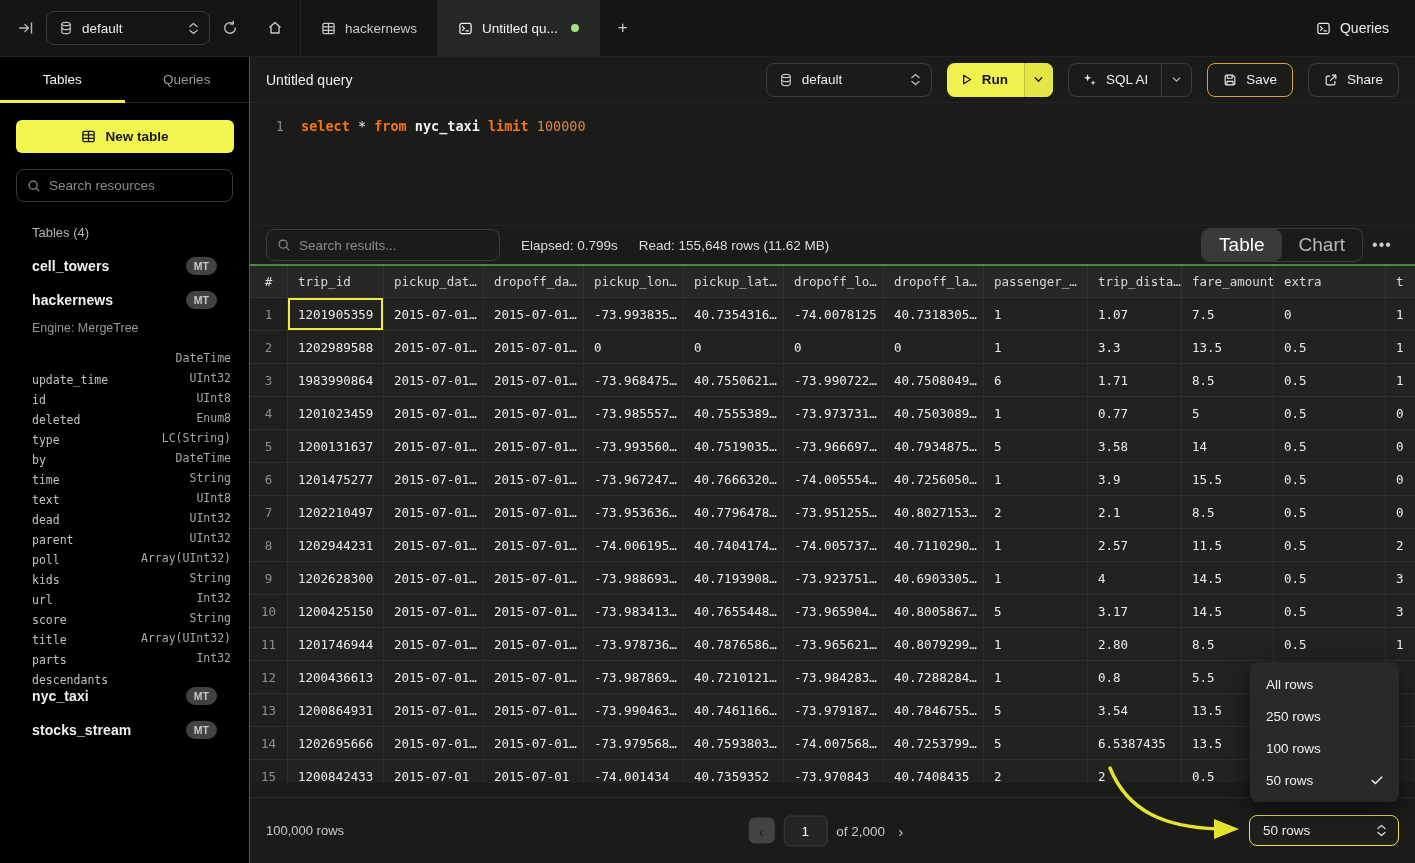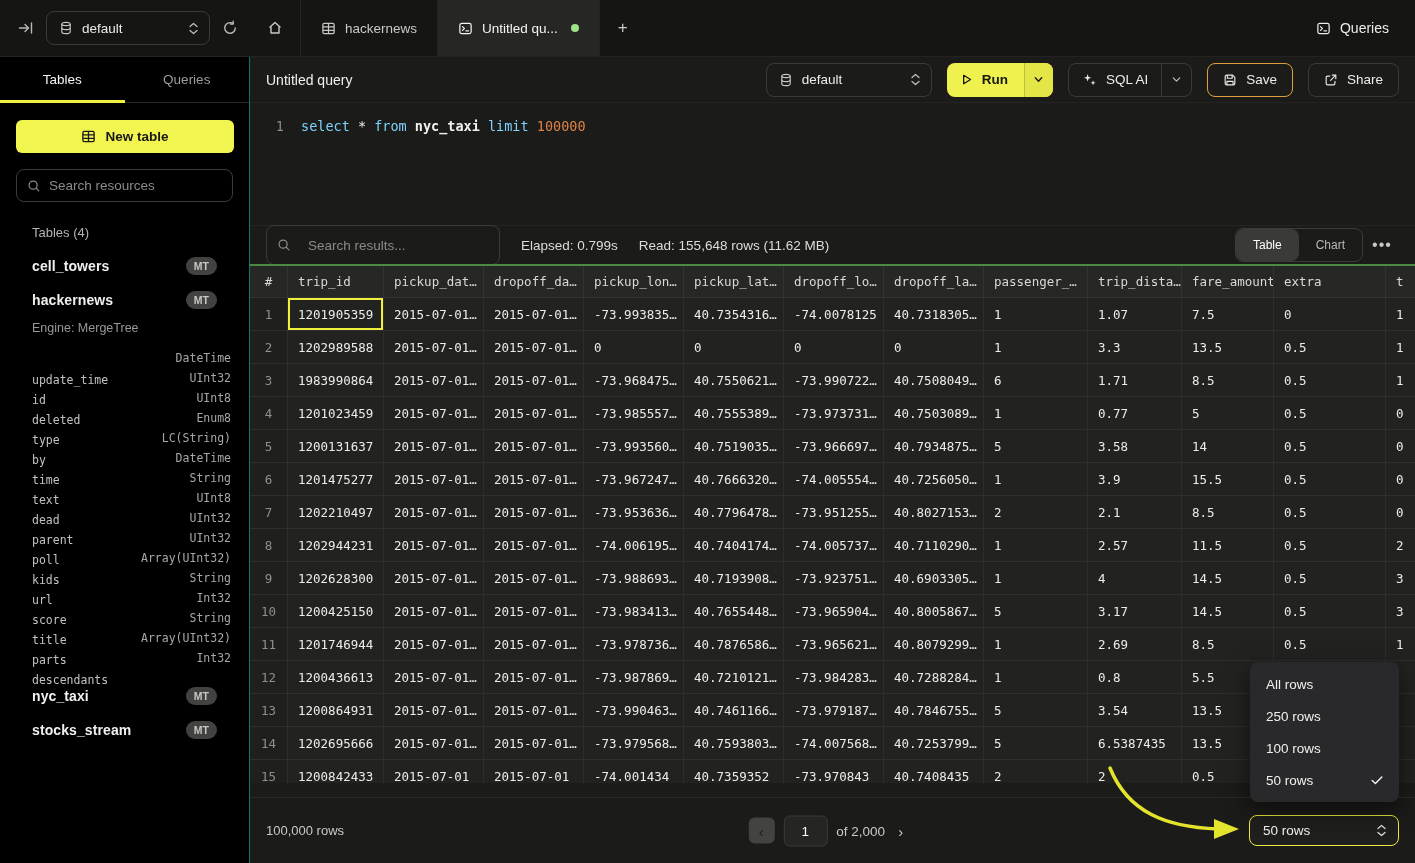--- a/index.html
+++ b/index.html
@@ -58,34 +58,34 @@
   .sqlai-btn { border:1px solid #3b3b39; padding:0; }
   .sqlai-main { display:flex; align-items:center; gap:9px; padding:0 13px; height:100%; }
   .sqlai-caret { width:30px; height:100%; display:flex; align-items:center; justify-content:center; border-left:1px solid #3b3b39; color:#b9b9b7; }
   .save-btn { border:1.5px solid #dfa03a; padding:0 15px; gap:9px; }
   .share-btn { border:1px solid #3b3b39; padding:0 15px; gap:9px; }
 
   
   .editor { height:122px; flex:none; padding:13px 0 0; display:flex; font-family:"DejaVu Sans Mono", monospace; font-size:13.5px; line-height:21px; }
   .line-no { width:34px; flex:none; text-align:right; color:#8a8a88; }
   .code-line { padding-left:17px; white-space:pre; }
-  .tok-kw { color:#7dd3fc; }
+  .tok-kw { color:#f97316;font-weight:bold; }
   .tok-plain { color:#ececea; }
   .tok-ident { color:#f2f2f0; font-weight:700; }
   .tok-num { color:#dd8445; }
 
   
   .results { flex:1; display:flex; flex-direction:column; border-top:1px solid #242422; min-height:0; }
   .results-toolbar { height:38px; flex:none; display:flex; align-items:center; padding:0 16px; }
-  .results-search { width:234px; height:40px; border:1px solid #3b3b39; border-radius:8px; display:flex; align-items:center; gap:17px; padding:0 10px; color:#8b8b89; flex:none; }
+  .results-search { width:234px; height:32px; border:1px solid #3b3b39; border-radius:8px; display:flex; align-items:center; gap:8px; padding:0 10px; color:#8b8b89; flex:none; }
   .results-search input { flex:1; min-width:0; background:transparent; border:none; outline:none; color:#ececea; font-size:13.5px; font-family:inherit; }
   .results-search input::placeholder { color:#8b8b89; }
   .stat { margin-left:21px; font-size:13.5px; color:#dcdcda; white-space:nowrap; }
   .view-toggle { margin-left:auto; display:flex; align-items:center; border:1px solid #3b3b39; border-radius:8px; height:34px; padding:0; }
-  .view-btn { padding:0 17px; height:100%; display:flex; align-items:center; font-size:12px; color:#b9b9b7; cursor:pointer; border-radius:8px; }
+  .view-btn { padding:0 17px; height:100%; display:flex; align-items:center; font-size:19px; color:#b9b9b7; cursor:pointer; border-radius:8px; }
   .view-btn.active { background:#3a3a38; color:#ffffff; }
   .more-btn { width:34px; display:flex; justify-content:center; color:#c9c9c7; font-size:16px; letter-spacing:1px; cursor:pointer; margin-left:2px; }
 
   
   .table-wrap { height:519px; flex:none; overflow:hidden; border-top:2px solid #4c8a42; background:#222220; }
   .thead { display:flex; height:32px; background:#272725; border-bottom:1px solid #333331; }
   .th { flex:none; display:flex; align-items:center; padding-left:10px; font-family:"DejaVu Sans Mono", monospace; font-size:12.5px; color:#d9d9d7; border-right:1px solid #333331; white-space:nowrap; overflow:hidden; }
   .th.rowhead { justify-content:center; padding:0; }
   .tr { display:flex; height:33px; border-bottom:1px solid #2e2e2c; }
   .td { flex:none; display:flex; align-items:center; padding-left:10px; font-family:"DejaVu Sans Mono", monospace; font-size:12.5px; color:#ececea; border-right:1px solid #2e2e2c; white-space:nowrap; overflow:hidden; background:#222220; }
@@ -571,21 +571,21 @@
             <div class="tr">
               <div class="td rownum" style="width: 38px;">11</div>
               <div class="td" style="width: 96px;">1201746944</div>
               <div class="td" style="width: 100px;">2015-07-01…</div>
               <div class="td" style="width: 100px;">2015-07-01…</div>
               <div class="td" style="width: 100px;">-73.978736…</div>
               <div class="td" style="width: 100px;">40.7876586…</div>
               <div class="td" style="width: 100px;">-73.965621…</div>
               <div class="td" style="width: 100px;">40.8079299…</div>
               <div class="td" style="width: 104px;">1</div>
-              <div class="td" style="width: 94px;">2.69</div>
+              <div class="td" style="width: 94px;">2.80</div>
               <div class="td" style="width: 92px;">8.5</div>
               <div class="td" style="width: 112px;">0.5</div>
               <div class="td" style="width: 70px;">1</div>
             </div>
             <div class="tr">
               <div class="td rownum" style="width: 38px;">12</div>
               <div class="td" style="width: 96px;">1200436613</div>
               <div class="td" style="width: 100px;">2015-07-01…</div>
               <div class="td" style="width: 100px;">2015-07-01…</div>
               <div class="td" style="width: 100px;">-73.987869…</div>

